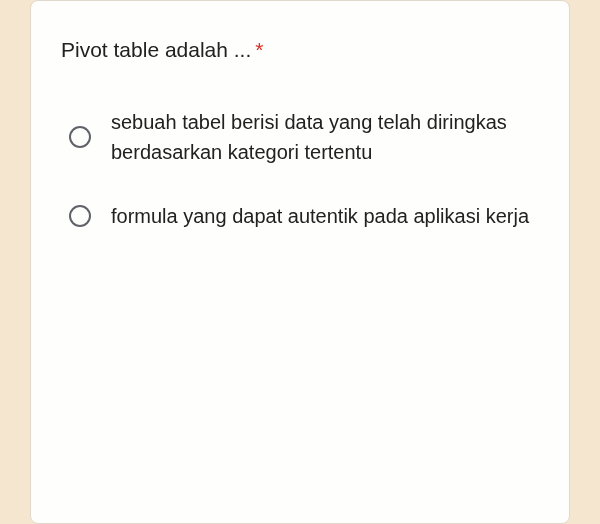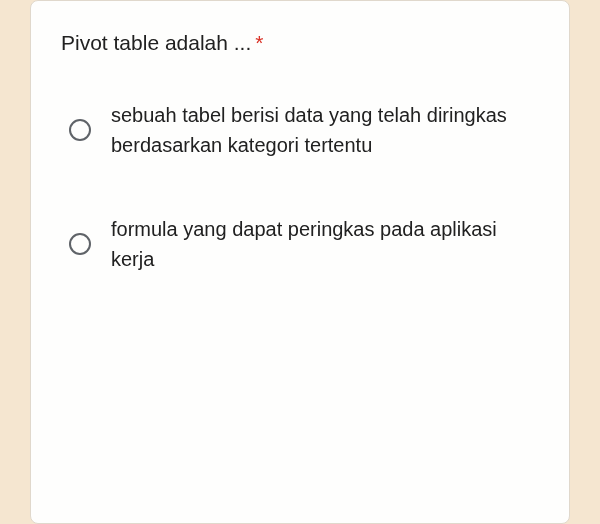--- a/index.html
+++ b/index.html
@@ -20,35 +20,36 @@
       background-color: #fefefd;
       border: 1px solid #e0d8cc;
       border-radius: 8px;
       width: 100%;
       padding: 30px 30px 20px 30px;
     }
     .question-row {
       display: flex;
       align-items: center;
       margin-bottom: 45px;
+      margin-top: 7px;
     }
     .question-text {
       font-size: 21px;
       color: #212121;
       font-weight: 400;
     }
     .required-asterisk {
       color: #d93025;
       font-size: 21px;
       margin-left: 4px;
     }
     .options {
       display: flex;
       flex-direction: column;
-      gap: 54px;
+      gap: 34px;
       padding-left: 8px;
       margin-top: 20px;
     }
     .option {
       display: flex;
       align-items: center;
       gap: 20px;
       cursor: pointer;
     }
     .radio {
@@ -74,16 +75,16 @@
     <span class="question-text">Pivot table adalah ...</span>
     <span class="required-asterisk">*</span>
   </div>
   <div class="options">
     <label class="option">
       <span class="radio"></span>
       <span class="option-text">sebuah tabel berisi data yang telah diringkas berdasarkan kategori tertentu</span>
     </label>
     <label class="option">
       <span class="radio"></span>
-      <span class="option-text">formula yang dapat peringkas pada aplikasi kerja</span>
+      <span class="option-text">formula yang dapat autentik pada aplikasi kerja</span>
     </label>
   </div>
 </div>
 
 </body></html>

